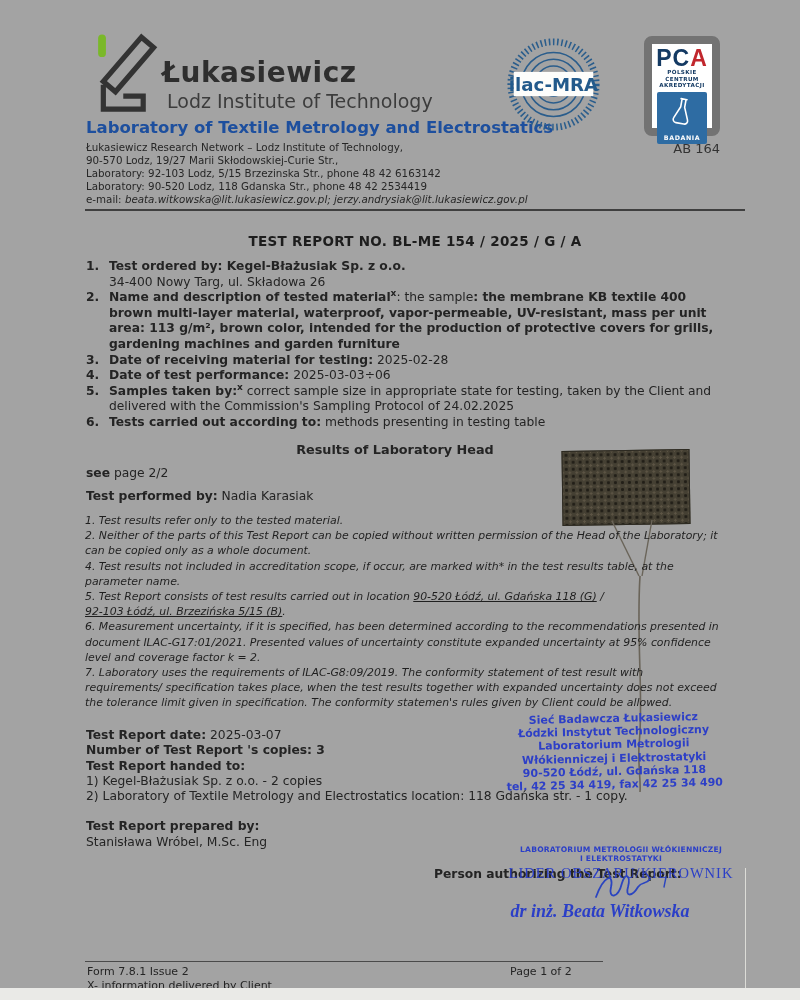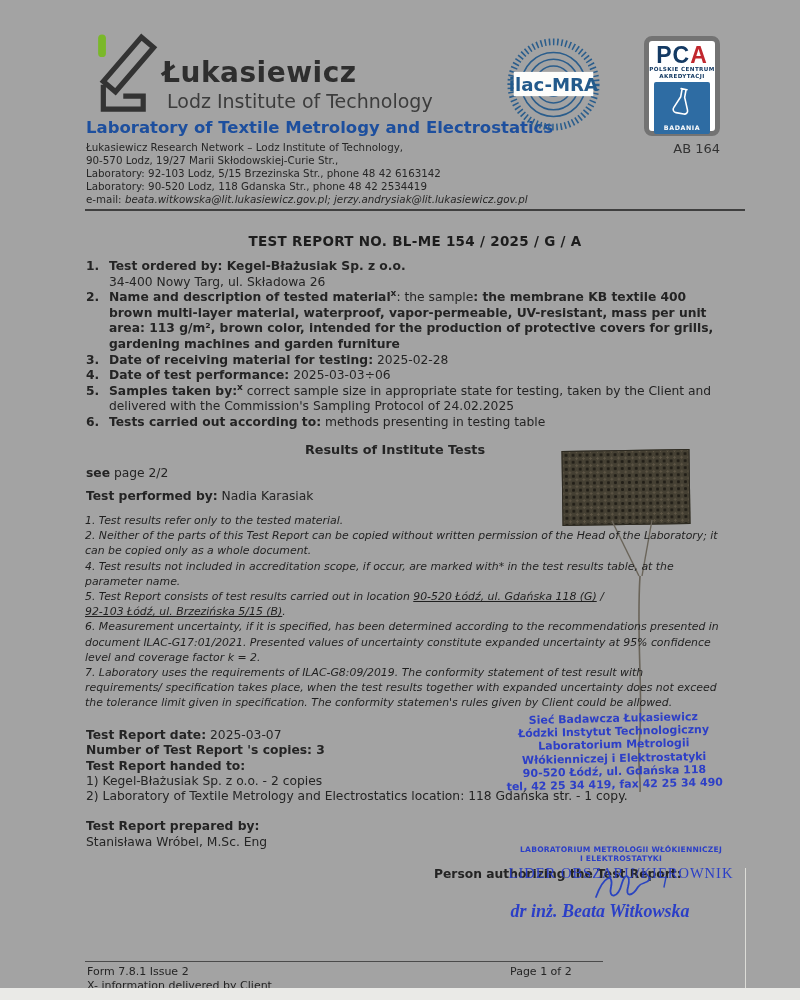--- a/index.html
+++ b/index.html
@@ -9,21 +9,21 @@
   .logo-mark{position:absolute;left:86px;top:30px;width:78px;height:88px;}
   .brand{position:absolute;left:162px;top:56px;font-size:28px;font-weight:bold;color:#2e2e2e;letter-spacing:0.5px;}
   .brand-sub{position:absolute;left:167px;top:90px;font-size:19px;color:#3c3c3c;}
   .lab-block{position:absolute;left:86px;top:118px;width:470px;}
   .lab-name{font-size:16.5px;font-weight:bold;color:#1d4f9e;margin-bottom:4px;}
   .addr{font-size:10.3px;line-height:13px;color:#262626;}
   .addr .em{font-style:italic;}
   .head-rule{position:absolute;left:85px;top:209px;width:660px;border-top:2px solid #3f3f3f;}
   
   .ilac-seal{position:absolute;left:505px;top:36px;width:97px;height:97px;}
-  .pca-badge{position:absolute;left:644px;top:36px;width:76px;height:100px;border:5px solid #737373;
+  .pca-badge{position:absolute;left:644px;top:36px;width:76px;height:100px;border:8px solid #737373;
              border-radius:8px;background:#fff;box-sizing:border-box;text-align:center;padding-top:3px;}
   .pca-word{font-size:23px;font-weight:bold;letter-spacing:1px;color:#143a63;line-height:22px;font-family:"Liberation Sans",sans-serif;}
   .pca-word .red{color:#c1272d;}
   .pca-sub{font-size:5.6px;font-weight:bold;color:#143a63;letter-spacing:0.4px;line-height:6.5px;}
   .pca-box{margin:3px 5px 0 5px;height:52px;background:#2e6ca3;border-radius:2px;position:relative;}
   .pca-box .badge-word{position:absolute;bottom:3px;left:0;width:100%;text-align:center;
              font-size:6.3px;font-weight:bold;color:#fff;letter-spacing:0.6px;}
   .pca-number{position:absolute;left:644px;top:141px;width:76px;text-align:right;font-size:13px;color:#333;}
   
   .title{position:absolute;left:15px;top:233px;width:800px;text-align:center;
@@ -162,21 +162,21 @@
     </div>
     <div class="li">
       <span class="num">6.</span>
       <div class="li-body">
         <span class="b">Tests carried out according to:</span>
         <span>methods presenting in testing table</span>
       </div>
     </div>
   </div>
 
-  <div class="results-heading">Results of Institute Tests</div>
+  <div class="results-heading">Results of Laboratory Head</div>
   <div class="see-line">
     <span class="b">see</span>
     <span>page 2/2</span>
   </div>
   <div class="performed">
     <span class="b">Test performed by:</span>
     <span>Nadia Karasiak</span>
   </div>
 
   <div class="swatch"></div>

